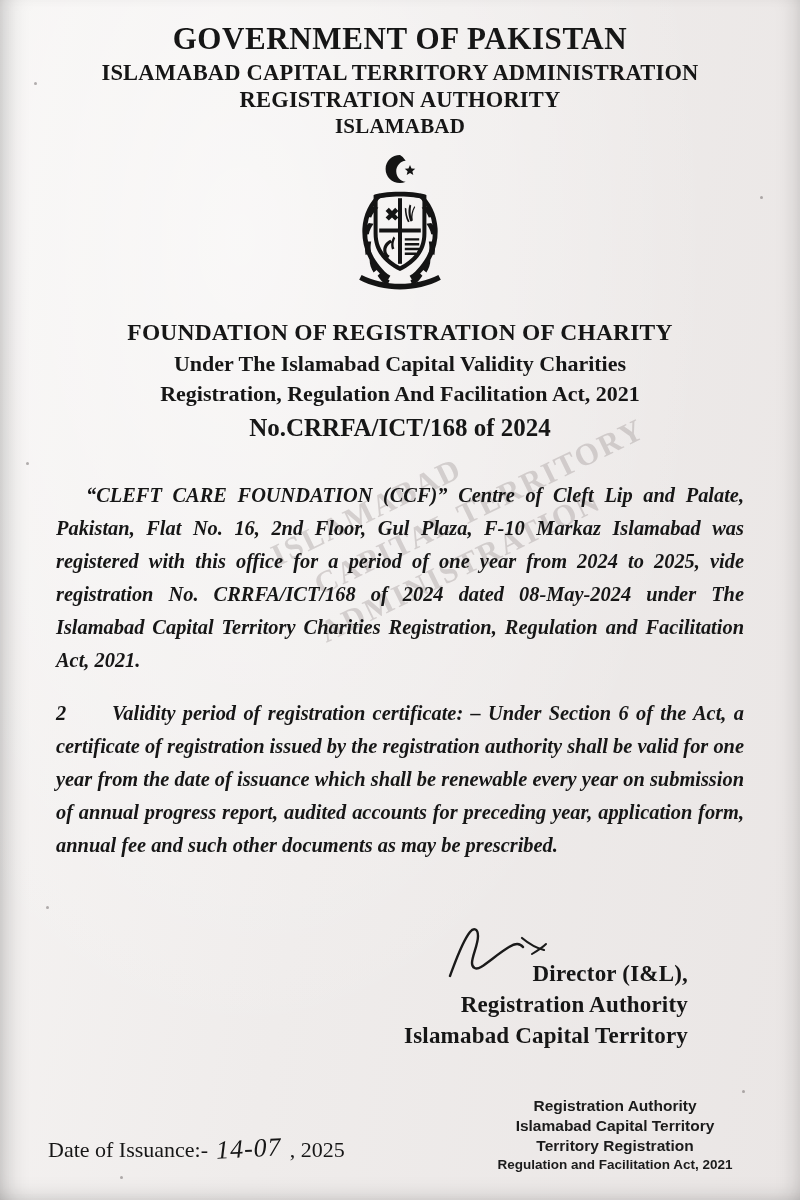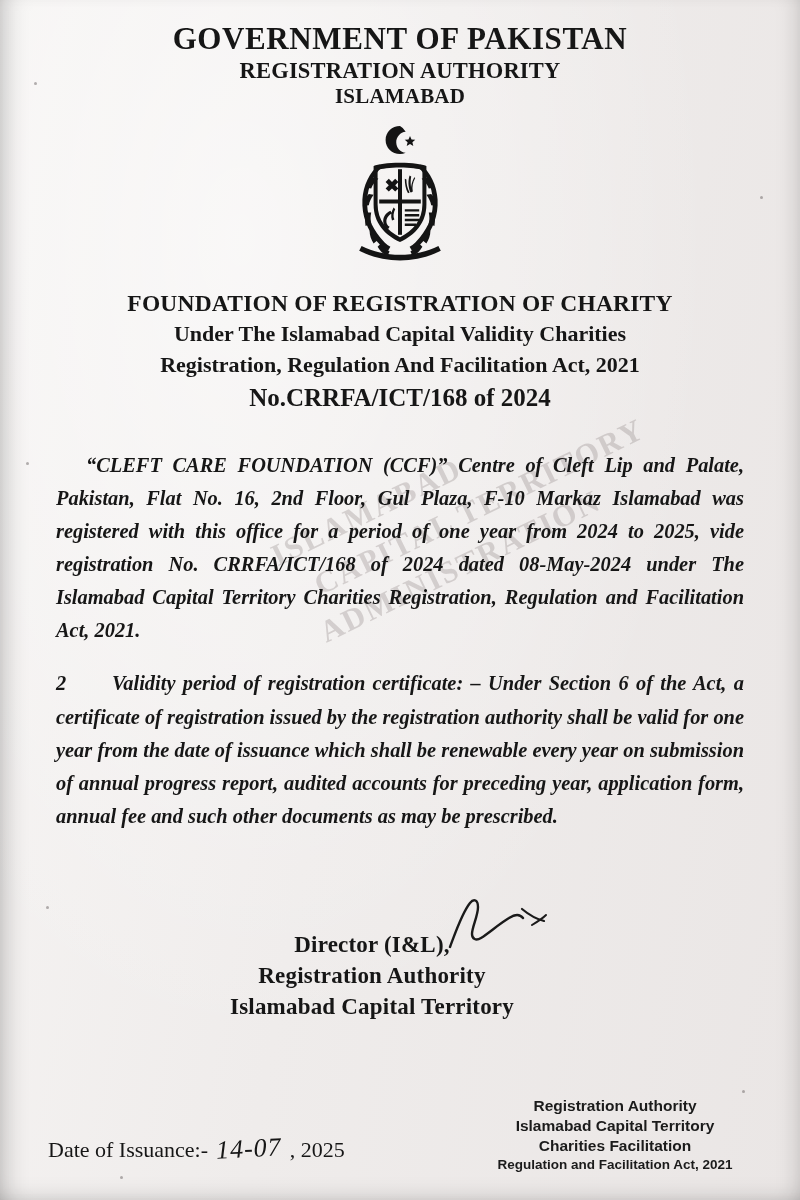--- a/index.html
+++ b/index.html
@@ -109,21 +109,21 @@
     text-justify: inter-word;
   }
   .body-block p { margin: 0 0 20px 0; }
   .body-block p.first { text-indent: 30px; }
   .para-num { display: inline-block; width: 56px; }
   .u { }
 
   
   .sign-block {
     margin-top: 96px;
-    text-align: center;
+    text-align: right;
     padding-right: 56px;
     position: relative;
   }
   .sign-block .s-line {
     font-size: 23px;
     font-weight: bold;
     line-height: 1.35;
     letter-spacing: 0.2px;
   }
   .signature-mark {
@@ -212,20 +212,21 @@
   <div class="watermark">
     <div class="wm1">ISLAMABAD</div>
     <div class="wm2">CAPITAL TERRITORY</div>
     <div class="wm3">ADMINISTRATION</div>
   </div>
 
   <div class="content">
 
     <div class="hdr">
       <div class="l1">GOVERNMENT OF PAKISTAN</div>
+      <div class="l2">ISLAMABAD CAPITAL TERRITORY ADMINISTRATION</div>
       <div class="l3">REGISTRATION AUTHORITY</div>
       <div class="l4">ISLAMABAD</div>
     </div>
 
     <div class="emblem-wrap">
       <svg class="emblem" viewBox="0 0 200 200">
         <g fill="#141414">
 
           <path d="M100 10c-10 0-18 7.5-18 17.5S90 45 100 45c2.6 0 5-.5 7.1-1.5-6.6-.6-11.8-6.2-11.8-13.2 0-6.9 5.2-12.6 11.8-13.2A17 17 0 0 0 100 10z"></path>
           <path d="M112.5 22.5l1.9 4.4 4.7.4-3.6 3.1 1.1 4.6-4.1-2.5-4.1 2.5 1.1-4.6-3.6-3.1 4.7-.4z"></path>
@@ -274,21 +275,21 @@
       </svg>
       <div class="s-line">Director (I&amp;L),</div>
       <div class="s-line">Registration Authority</div>
       <div class="s-line">Islamabad Capital Territory</div>
     </div>
   </div>
 
   <div class="stamp">
     <div>Registration Authority</div>
     <div>Islamabad Capital Territory</div>
-    <div>Charities Facilitation</div>
+    <div>Territory Registration</div>
     <div>Regulation and Facilitation Act, 2021</div>
   </div>
 
   <div class="date-row">
     <span class="dlabel">Date of Issuance:-</span>
     <span class="date-hand">14-07</span>
     <span class="date-year">, 2025</span>
   </div>
 
   <div class="speck" style="left:34px;  top:82px;  width:3px; height:3px;"></div>

